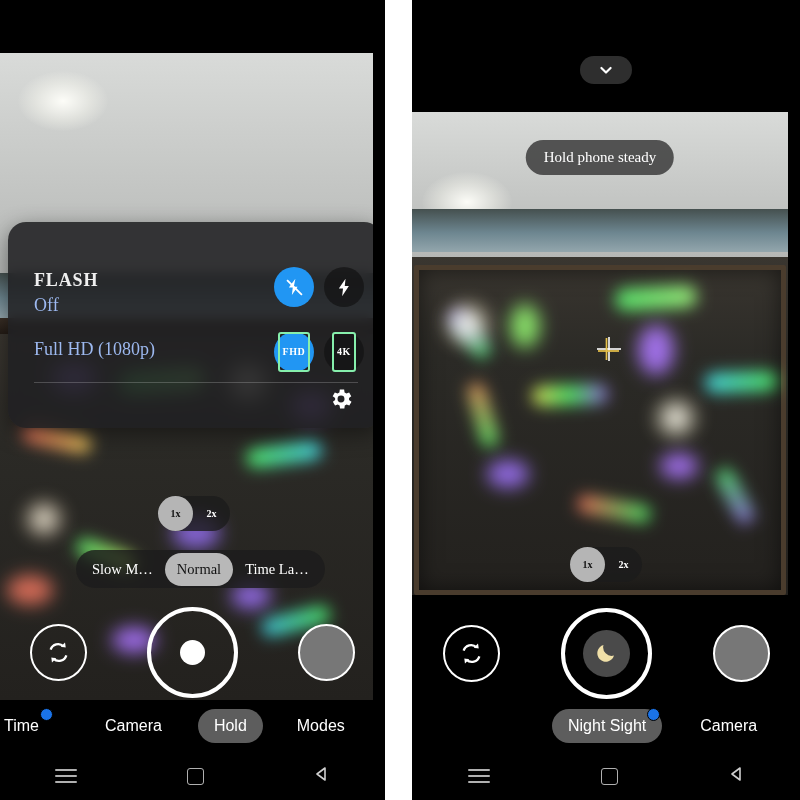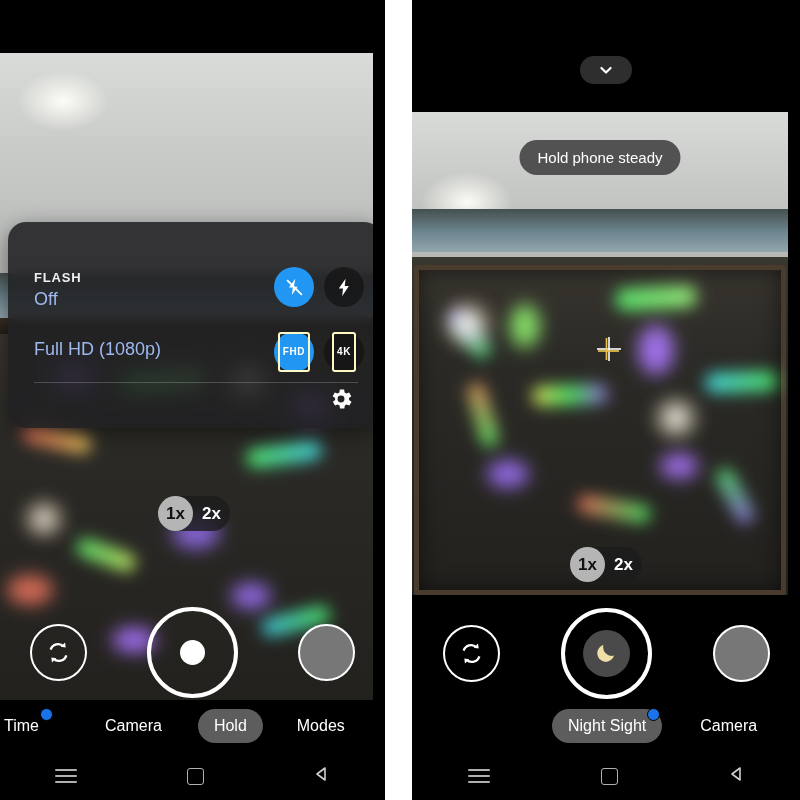--- a/index.html
+++ b/index.html
@@ -21,21 +21,21 @@
   .navglyph{color:#d8d8d8;opacity:.85;}
 
   .navglyph.menu{width:22px;height:14px;position:relative;}
   .navglyph.menu i{position:absolute;left:0;right:0;height:1.6px;background:#cfcfcf;border-radius:2px;}
   .navglyph.menu i:nth-child(1){top:0;}
   .navglyph.menu i:nth-child(2){top:6px;}
   .navglyph.menu i:nth-child(3){top:12px;}
   .navglyph.square{width:15px;height:15px;border:1.7px solid #cfcfcf;border-radius:3px;}
 
   
-  .viewfinder{position:absolute;left:0;right:12px;overflow:hidden;background:#1d4ed8;}
+  .viewfinder{position:absolute;left:0;right:12px;overflow:hidden;background:#1d4ed8;font-family:Liberation Serif, serif;}
   .phone.left .viewfinder{top:53px;bottom:100px;}
   .phone.right .viewfinder{top:112px;bottom:205px;}
 
   .vf-wall{position:absolute;left:0;right:0;top:0;height:34%;
     background:linear-gradient(180deg,#d9dbd9 0%,#c9cbc9 45%,#b6b8b6 100%);}
   .vf-wall .lamp{position:absolute;width:90px;height:60px;border-radius:50%;
     background:radial-gradient(ellipse at center,rgba(255,255,250,.95) 0%,rgba(255,255,245,.35) 45%,rgba(255,255,240,0) 72%);}
   .vf-band{position:absolute;left:0;right:0;height:7%;
     background:linear-gradient(180deg,#45504f 0%,#6d8690 55%,#93a6ad 100%);}
   .vf-rim{position:absolute;left:0;right:0;height:2.4%;
@@ -56,35 +56,35 @@
      border-radius:18px;background:rgba(32,32,34,.88);backdrop-filter:blur(6px);
      box-shadow:0 6px 22px rgba(0,0,0,.45);overflow:hidden;}
   .oc-head{display:flex;align-items:center;gap:9px;padding:20px 0 0 26px;}
   .oc-head .vicon{width:19px;height:13px;position:relative;}
   .oc-head .vicon .body{position:absolute;left:0;top:0;width:13px;height:13px;border:1.8px solid #fff;border-radius:2px;box-sizing:border-box;}
   .oc-head .vicon .lens{position:absolute;right:0;top:3px;width:0;height:0;
       border-top:3.5px solid transparent;border-bottom:3.5px solid transparent;border-left:5px solid #fff;}
   .oc-title{color:#f2f2f2;font-size:11.5px;letter-spacing:1.1px;font-weight:600;}
 
   .oc-row{position:absolute;left:26px;right:20px;}
-  .oc-row .lbl{color:#efefef;font-size:13px;letter-spacing:.85px;font-weight:600;}
+  .oc-row .lbl{color:#efefef;font-size:18px;letter-spacing:.85px;font-weight:600;}
   .oc-row .val{color:#9db9f0;font-size:18px;margin-top:4px;}
   .oc-pills{position:absolute;right:18px;display:flex;gap:10px;align-items:center;}
   .pill{width:40px;height:40px;border-radius:50%;display:flex;align-items:center;justify-content:center;}
   .pill.on{background:#2196f3;}
   .pill.off{background:rgba(20,20,20,.72);}
-  .badge{border:2px solid #fef9c3;border-radius:3px;color:#fff;font-size:10px;font-weight:700;
+  .badge{border:2px solid #86efac;border-radius:3px;color:#fff;font-size:10px;font-weight:700;
      padding:13px 3px;letter-spacing:.6px;line-height:1;}
   .oc-gear{position:absolute;right:28px;bottom:12px;}
 
   
   .zoom-chip{position:absolute;border-radius:22px;background:rgba(28,28,28,.8);
      display:flex;align-items:center;}
   .zoom-chip .z{position:relative;display:flex;align-items:center;justify-content:center;
-     color:#fff;font-size:17px;font-weight:600;height:100%;}
+     color:#fff;font-size:10px;font-weight:600;height:100%;}
   .zoom-chip .z.sel{background:#b5b5b5;color:#111;border-radius:50%;}
 
   .mode-chip{position:absolute;border-radius:22px;background:rgba(28,28,28,.82);
      display:flex;align-items:center;padding:0 4px;}
   .mode-chip .m{color:#fff;font-size:14.5px;padding:8px 12px;border-radius:18px;white-space:nowrap;}
   .mode-chip .m.sel{background:#b8b8b8;color:#111;}
 
   .toast{position:absolute;border-radius:20px;background:rgba(70,70,70,.92);
      color:#fff;font-size:15px;padding:9px 18px;white-space:nowrap;}
 
@@ -177,20 +177,25 @@
             <path fill="#fff" d="M19.4 13a7.6 7.6 0 0 0 0-2l2.1-1.6-2-3.5-2.5 1a7.7 7.7 0 0 0-1.7-1l-.4-2.6h-4l-.4 2.6c-.6.25-1.2.6-1.7 1l-2.5-1-2 3.5L6.6 11a7.6 7.6 0 0 0 0 2l-2.1 1.6 2 3.5 2.5-1c.5.4 1.1.75 1.7 1l.4 2.6h4l.4-2.6c.6-.25 1.2-.6 1.7-1l2.5 1 2-3.5ZM12 15.2A3.2 3.2 0 1 1 15.2 12 3.2 3.2 0 0 1 12 15.2Z"></path>
           </svg>
         </div>
       </div>
 
       <div class="zoom-chip" style="left:158px;top:443px;width:72px;height:35px;">
         <span class="z sel" style="width:35px;">1x</span>
         <span class="z" style="width:37px;">2x</span>
       </div>
 
+      <div class="mode-chip" style="left:76px;top:497px;height:38px;">
+        <span class="m">Slow M…</span>
+        <span class="m sel">Normal</span>
+        <span class="m">Time La…</span>
+      </div>
     </div>
 
     <div class="shutter-row" style="bottom:106px;height:84px;">
       <span class="switch-btn">
         <svg width="27" height="27" viewBox="0 0 24 24">
           <path fill="none" stroke="#fff" stroke-width="2" d="M5 9.5a7 7 0 0 1 11.5-3"></path>
           <path fill="#fff" d="M17.8 3.2l.6 4.4-4.4-.8z"></path>
           <path fill="none" stroke="#fff" stroke-width="2" d="M19 14.5a7 7 0 0 1-11.5 3"></path>
           <path fill="#fff" d="M6.2 20.8l-.6-4.4 4.4.8z"></path>
         </svg>

